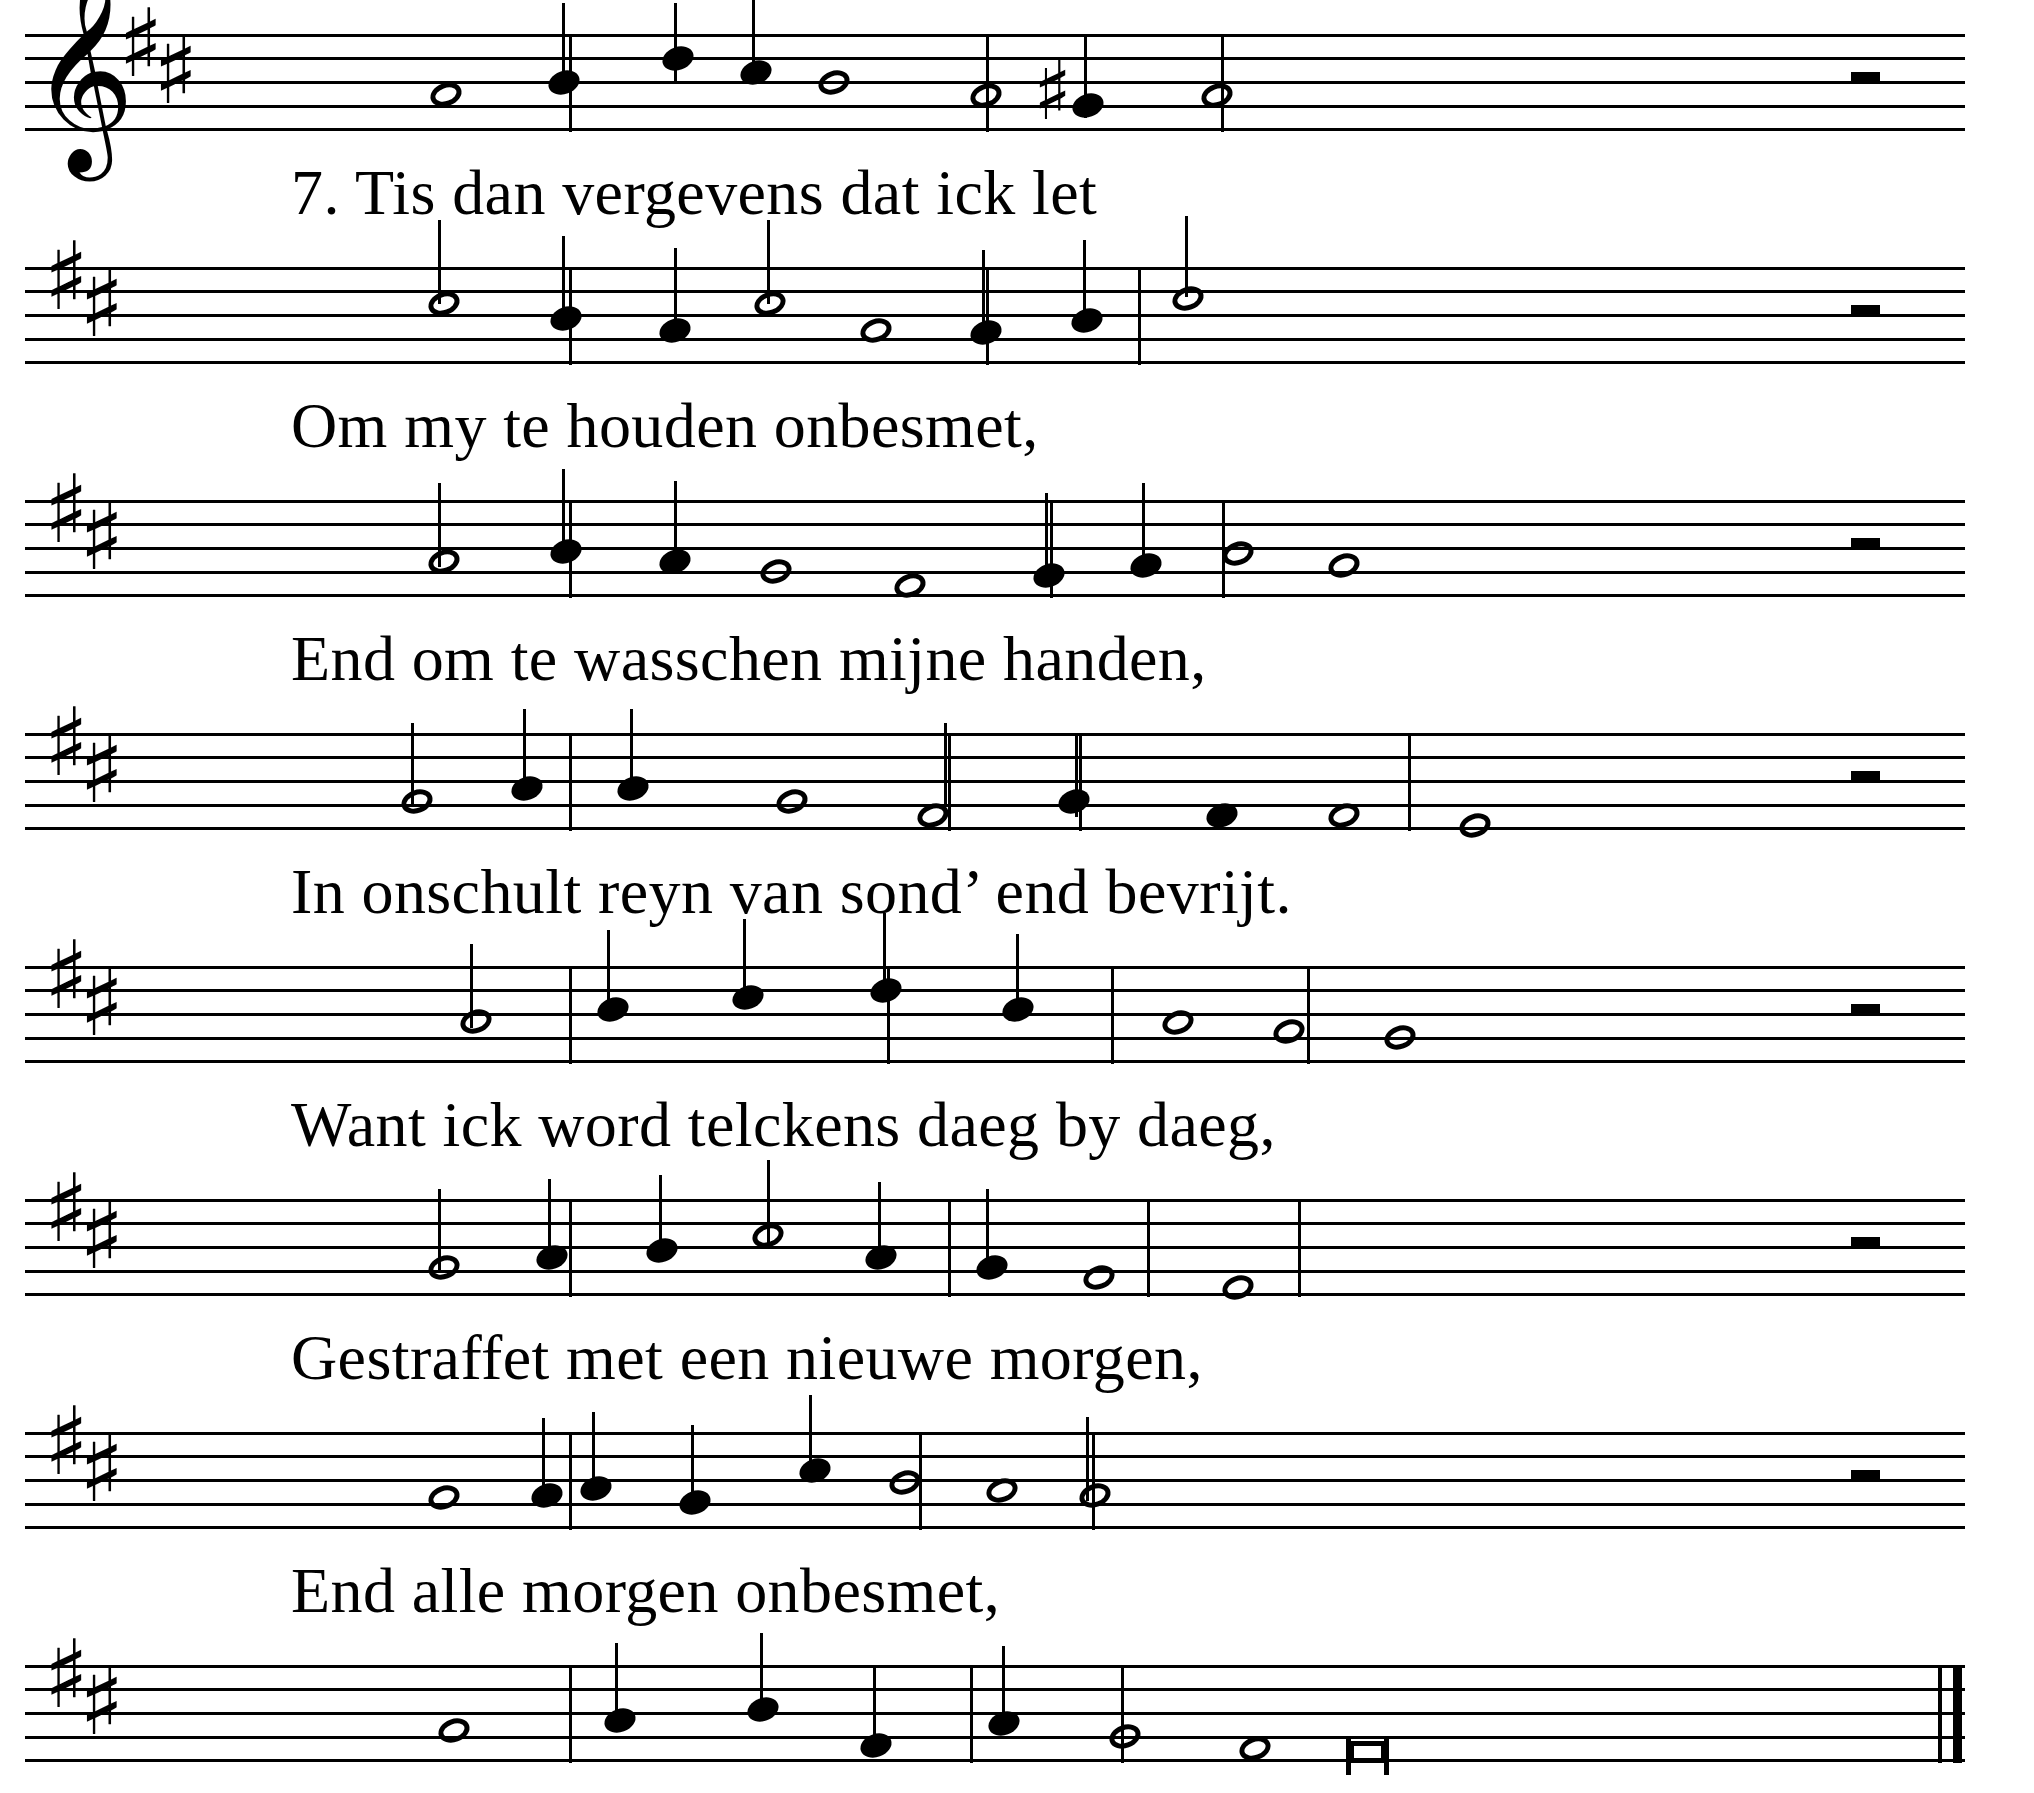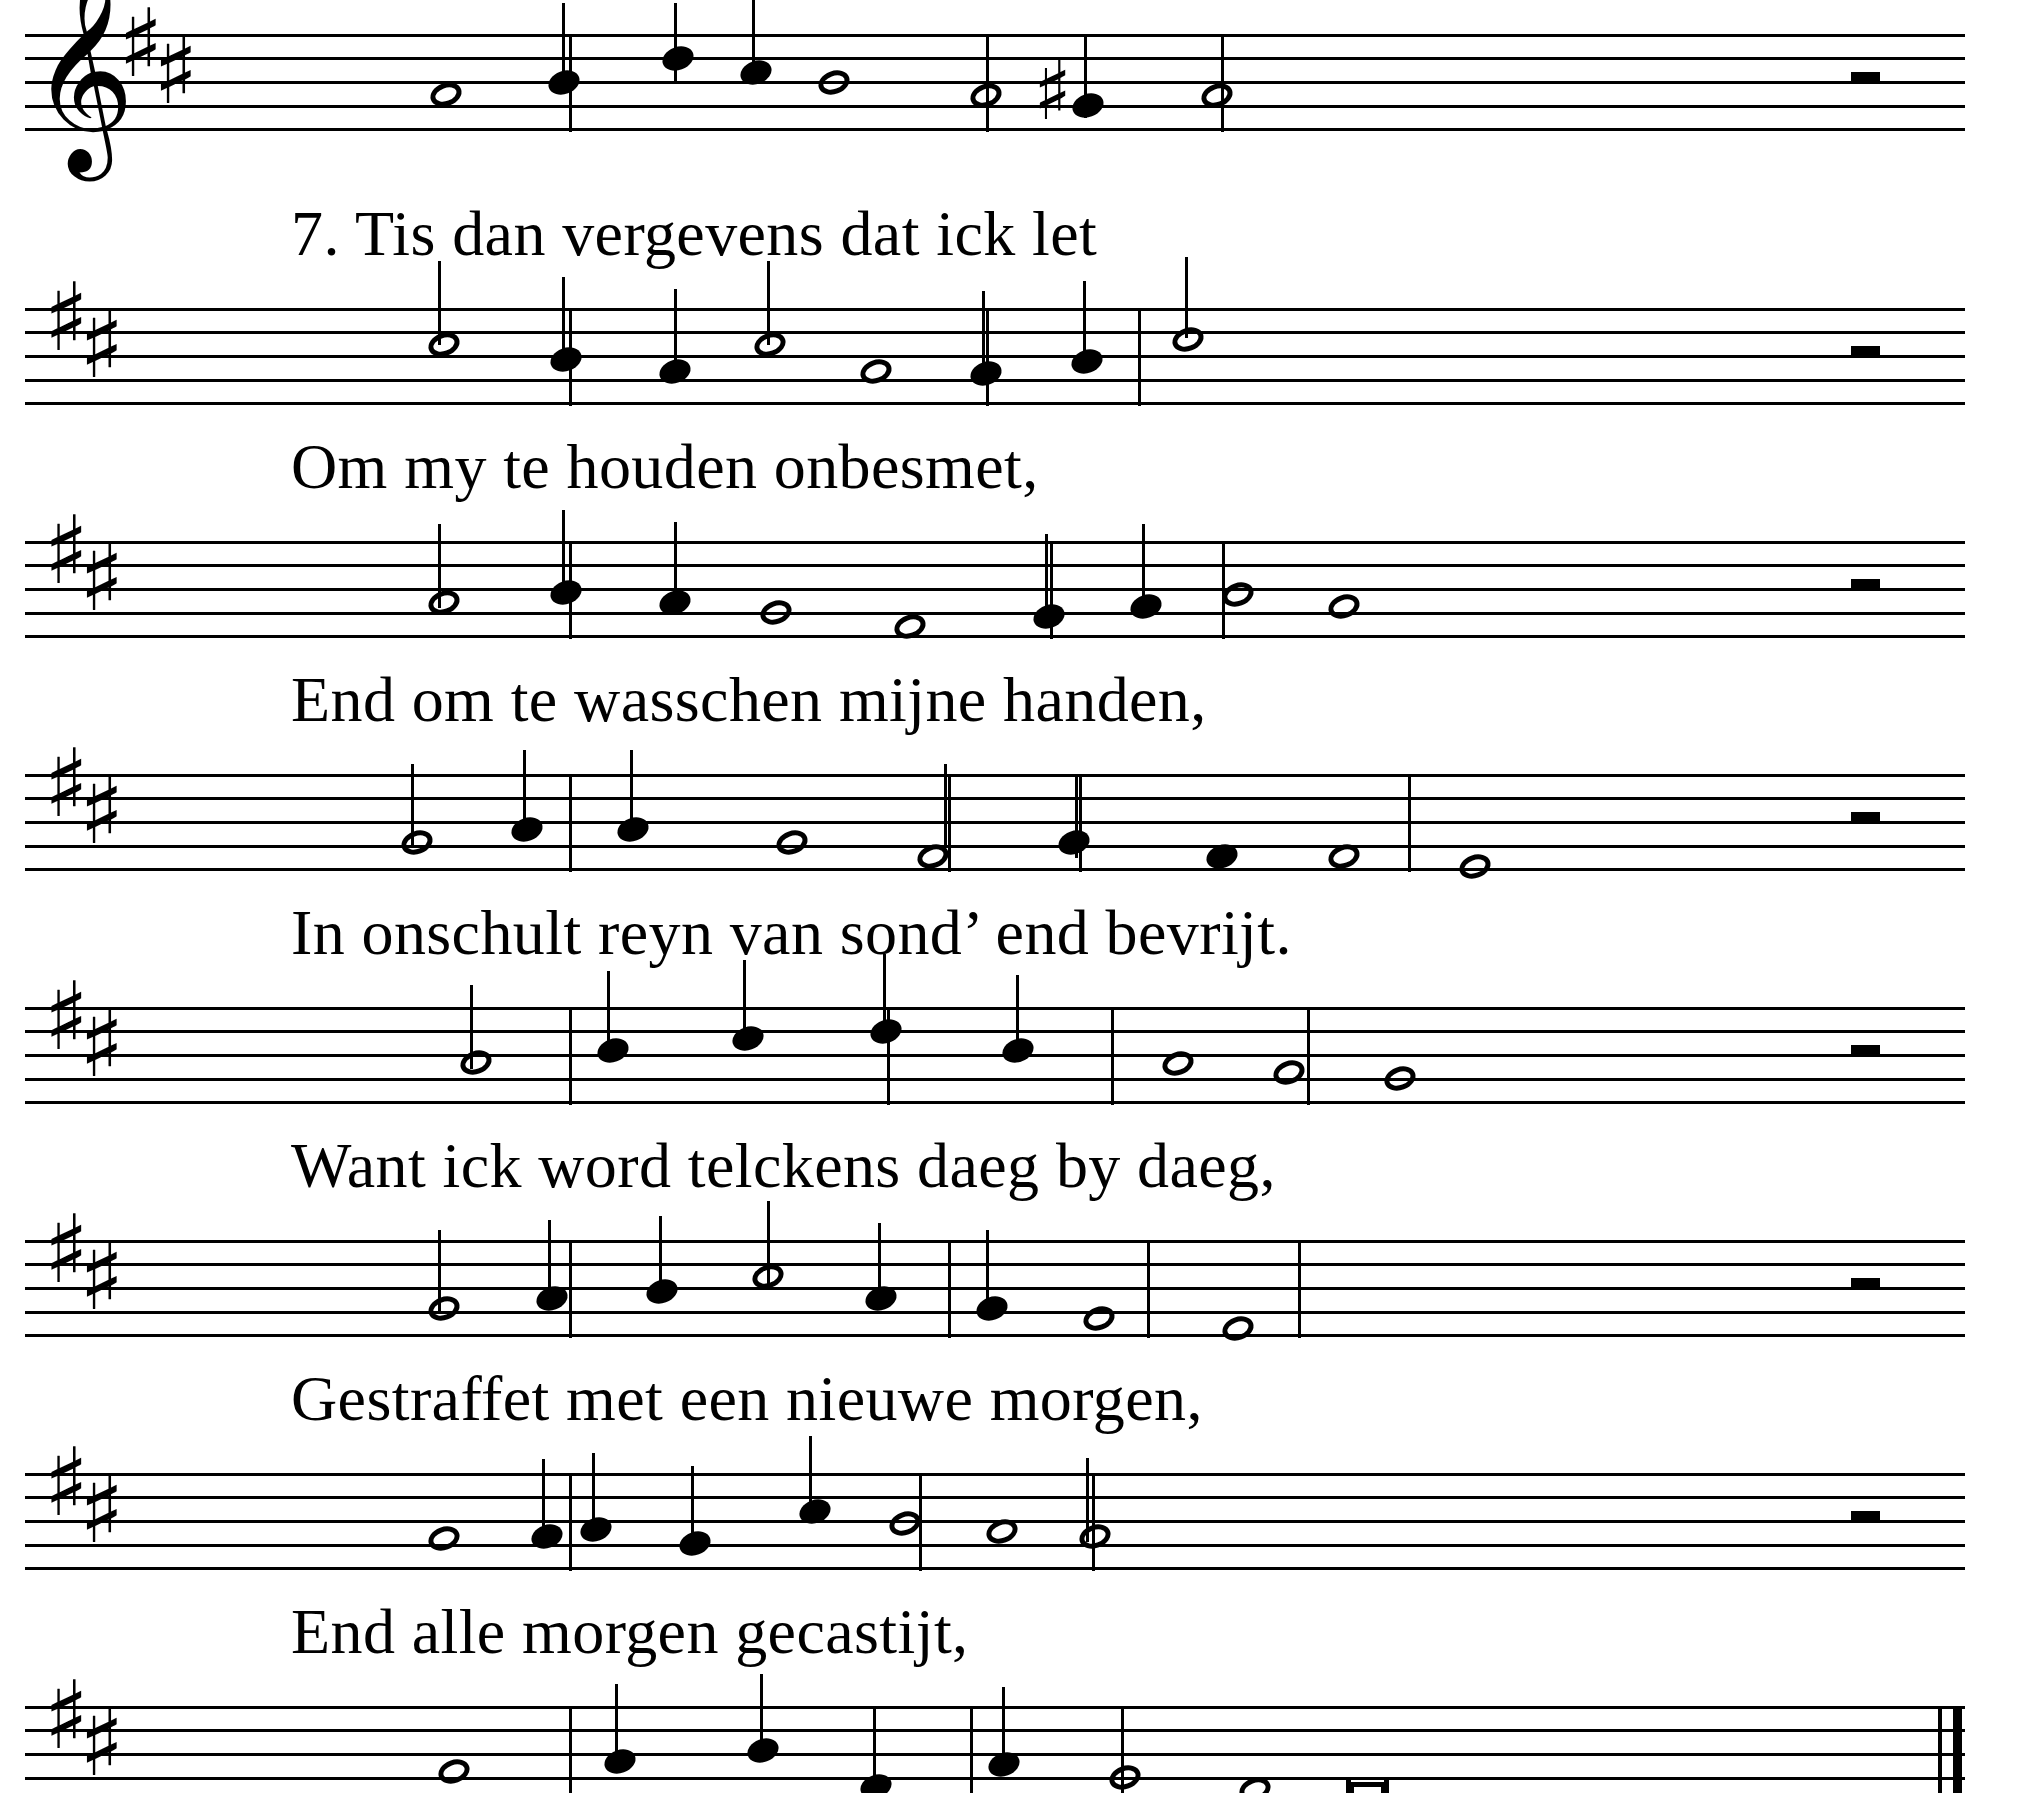--- a/index.html
+++ b/index.html
@@ -134,21 +134,21 @@
   .breve::after  { right: -7.6px; }
 
   
   .lyric {
     font-size: 64px;
     line-height: 81px;
     letter-spacing: 0.4px;
     padding-left: 291px;
     white-space: nowrap;
   }
-  .lyric.first { padding-left: 291px; margin-top: 41px; }
+  .lyric.first { padding-left: 291px; }
 </style>
 </head>
 <body>
 
 <div id="sheet">
 
   <div class="system">
     <div class="staff">
       <div class="line l0"></div>
       <div class="line l1"></div>
@@ -392,21 +392,21 @@
       <div class="note filled" style="left:506px; top:86px;"></div>
       <div class="note filled" style="left:555px; top:79px;"></div>
       <div class="note filled" style="left:654px; top:93px;"></div>
       <div class="note filled" style="left:774px; top:61px;"></div>
       <div class="note open" style="left:864px; top:73px;"></div>
       <div class="note open" style="left:961px; top:81px;"></div>
       <div class="note open" style="left:1054px; top:86px;"></div>
 
       <div class="rest" style="left:1826px; top:72px;"></div>
     </div>
-    <div class="lyric">End alle morgen gecastijt,</div>
+    <div class="lyric">End alle morgen onbesmet,</div>
   </div>
 
   <div class="system">
     <div class="staff">
       <div class="line l0"></div>
       <div class="line l1"></div>
       <div class="line l2"></div>
       <div class="line l3"></div>
       <div class="line l4"></div>
 

